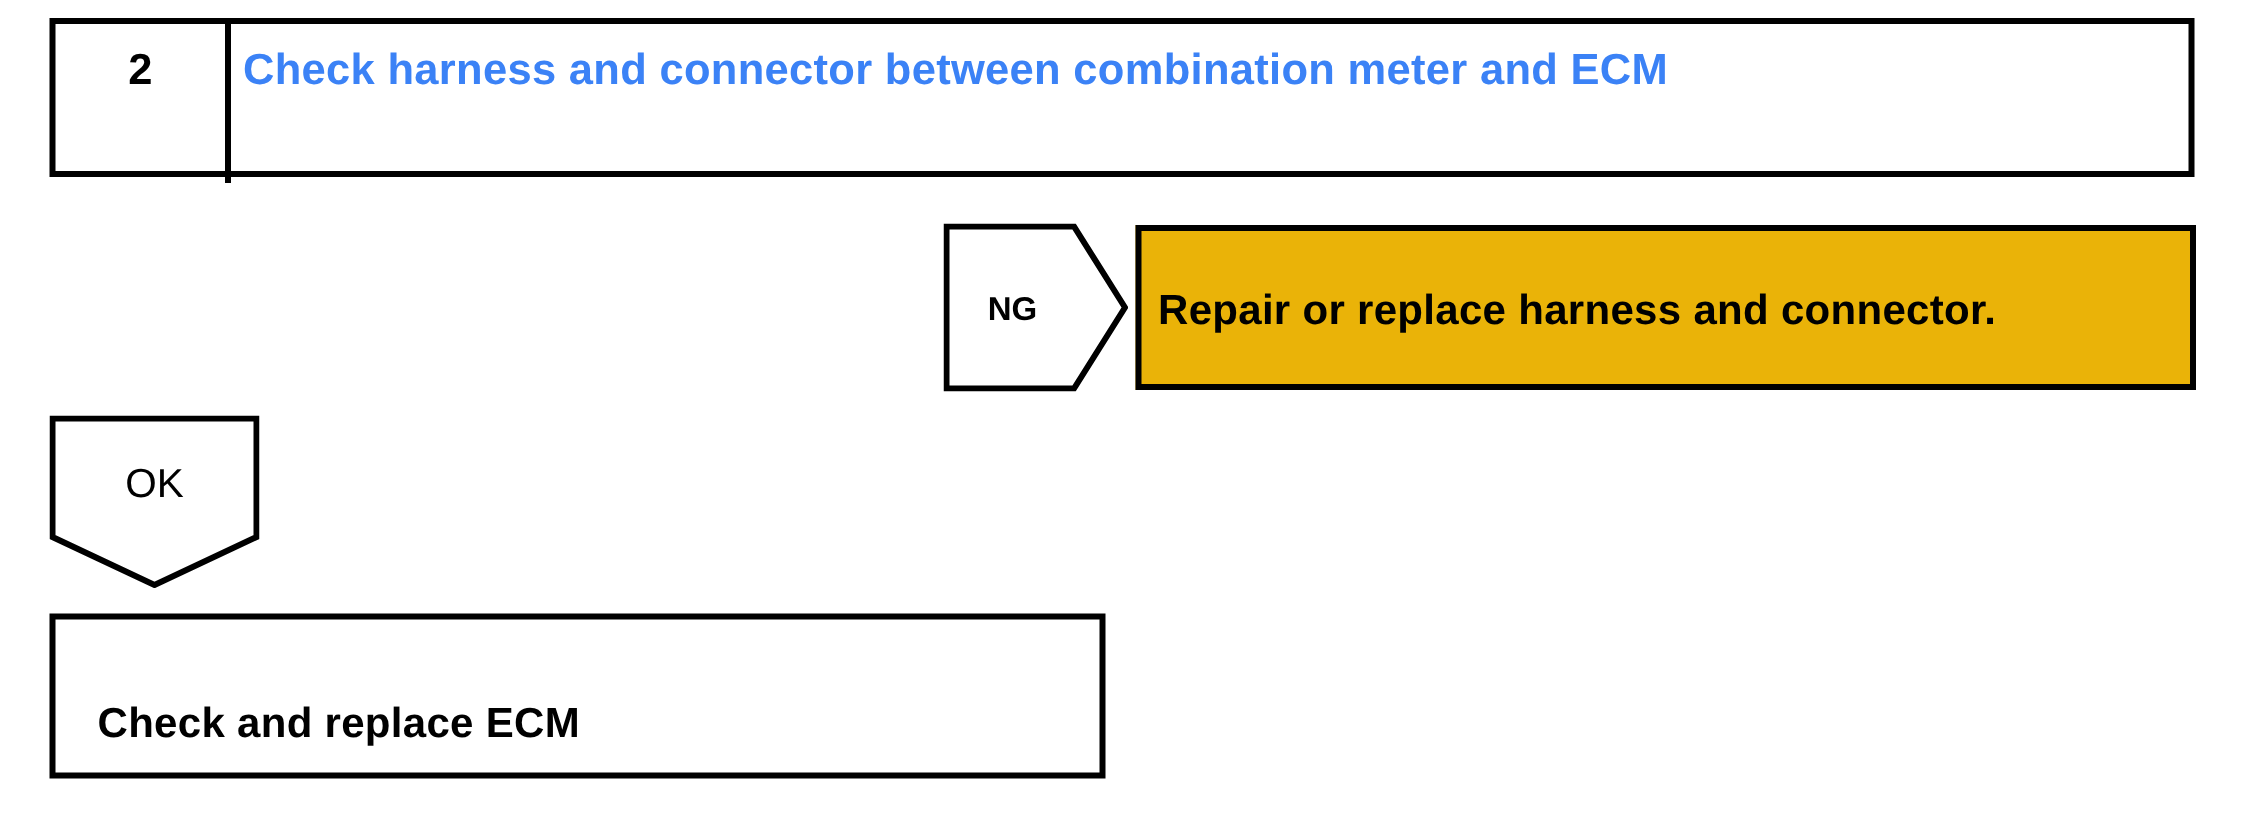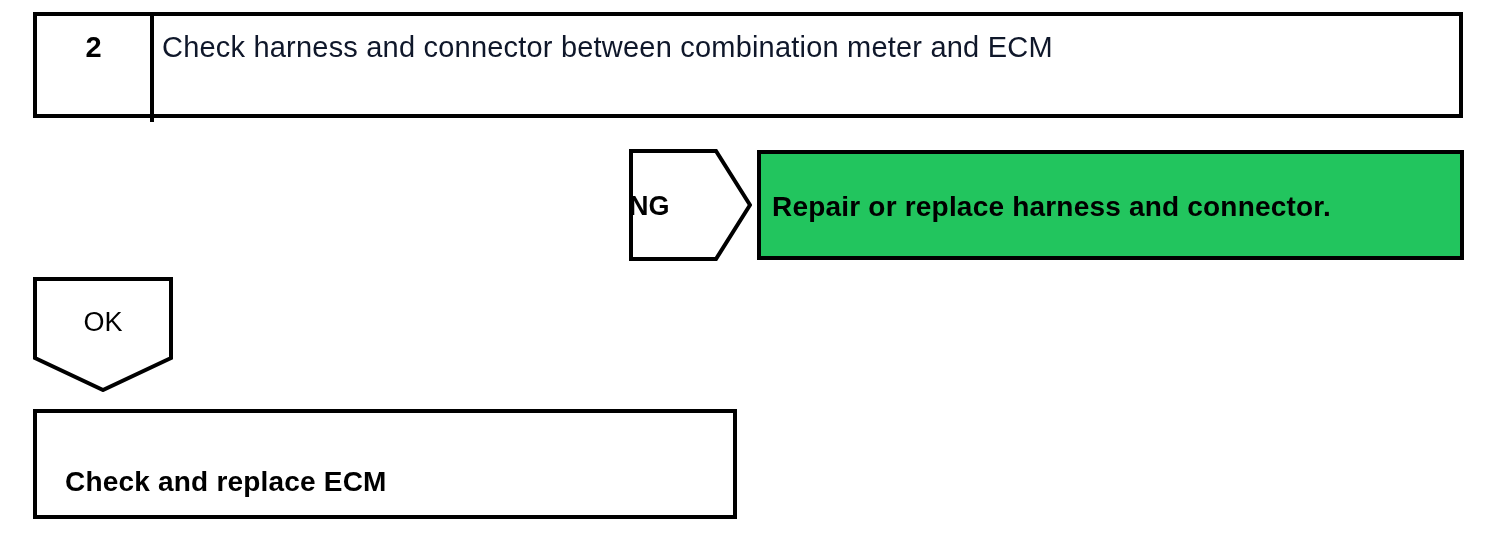--- a/index.html
+++ b/index.html
@@ -48,22 +48,22 @@
     font-weight: bold;
     color: #000000;
     line-height: 34px;
     letter-spacing: 0px;
   }
   .step-title {
     position: absolute;
     left: 125px;
     top: 14px;
     font-size: 29px;
-    font-weight: normal;
-    color: #0f172a;
+    font-weight: bold;
+    color: #3b82f6;
     line-height: 34px;
     white-space: nowrap;
     letter-spacing: 0.2px;
   }
 
   
   .ng-arrow {
     position: absolute;
     left: 629px;
     top: 149px;
@@ -73,36 +73,37 @@
   .ng-arrow svg {
     display: block;
     width: 123px;
     height: 112px;
   }
   .ng-label {
     position: absolute;
     left: 629px;
     top: 190px;
     width: 92px;
-    font-size: 27px;
+    text-align: center;
+    font-size: 22px;
     font-weight: bold;
     color: #000000;
     line-height: 32px;
     pointer-events: none;
   }
 
   .repair-box {
     position: absolute;
     left: 757px;
     top: 150px;
     width: 707px;
     height: 110px;
     box-sizing: border-box;
     border: 4px solid #000000;
-    background: #22c55e;
+    background: #eab308;
   }
   .repair-text {
     position: absolute;
     left: 11px;
     top: 36px;
     font-size: 28px;
     font-weight: bold;
     color: #000000;
     line-height: 33px;
     white-space: nowrap;

